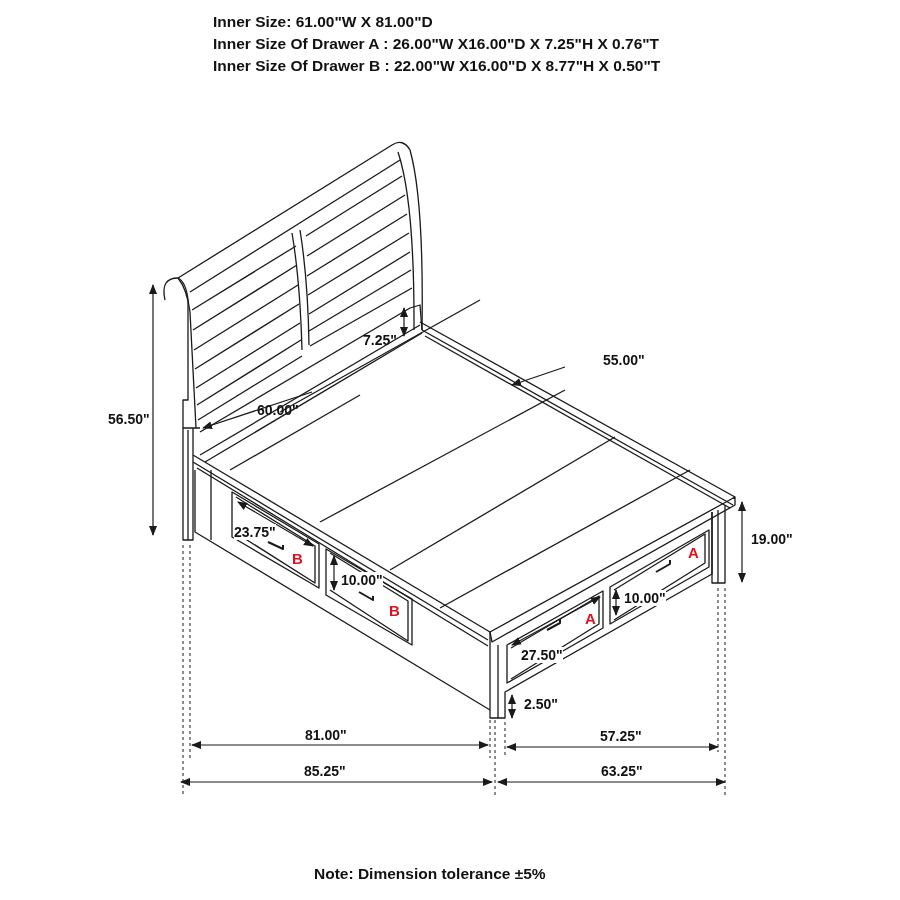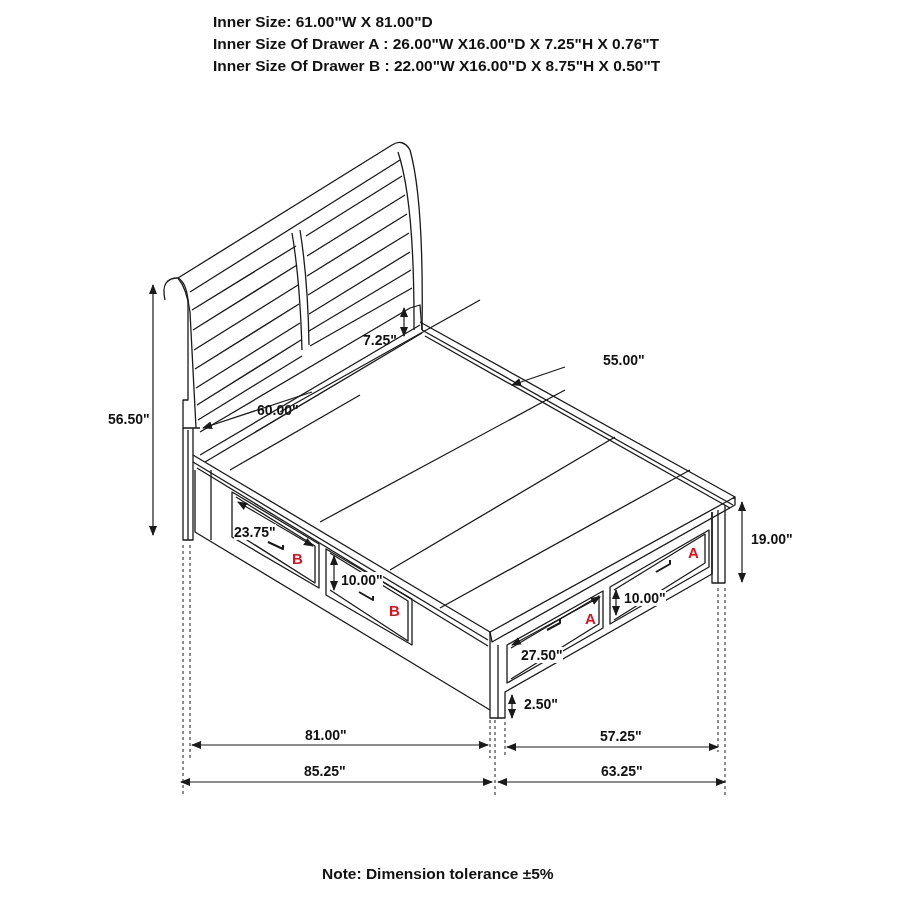--- a/index.html
+++ b/index.html
@@ -3,29 +3,29 @@
 <meta charset="utf-8">
 <style>
   html, body { margin: 0; padding: 0; background: #ffffff; }
   body { width: 900px; height: 900px; position: relative; overflow: hidden;
          font-family: "Liberation Sans", sans-serif; color: #111; }
   .header { position: absolute; left: 213px; top: 11px; font-weight: bold; font-size: 15.5px; line-height: 22px; }
   .header div { white-space: nowrap; }
   svg.drawing { position: absolute; left: 0; top: 0; }
   .lbl { position: absolute; font-weight: bold; font-size: 14px; white-space: nowrap; line-height: 16px; background: transparent; }
   .drawer-letter { position: absolute; font-weight: bold; font-size: 15px; color: #e0101e; }
-  .note { position: absolute; left: 322px; top: 865px; font-weight: bold; font-size: 15.5px; white-space: nowrap; }
+  .note { position: absolute; left: 314px; top: 865px; font-weight: bold; font-size: 15.5px; white-space: nowrap; }
 </style>
 </head>
 <body>
 
 <div class="header">
   <div>Inner Size: 61.00"W X 81.00"D</div>
   <div>Inner Size Of Drawer A : 26.00"W X16.00"D X 7.25"H X 0.76"T</div>
-  <div>Inner Size Of Drawer B : 22.00"W X16.00"D X 8.75"H X 0.50"T</div>
+  <div>Inner Size Of Drawer B : 22.00"W X16.00"D X 8.77"H X 0.50"T</div>
 </div>
 
 <svg class="drawing" width="900" height="900" viewBox="0 0 900 900">
   <defs>
     <marker id="arr" markerWidth="10" markerHeight="10" refX="9" refY="5" orient="auto-start-reverse" markerUnits="userSpaceOnUse">
       <path d="M0,1 L10,5 L0,9 Z" fill="#1a1a1a"></path>
     </marker>
   </defs>
   <g stroke="#1a1a1a" stroke-width="1.3" fill="none" stroke-linejoin="round">
 

